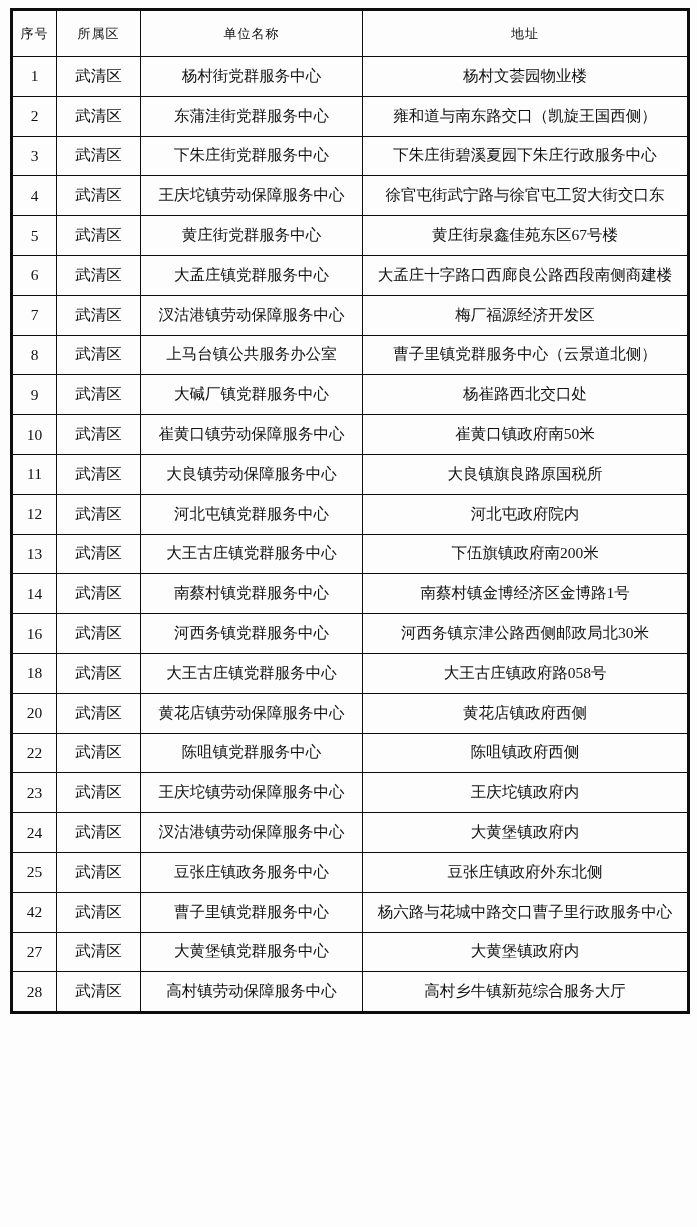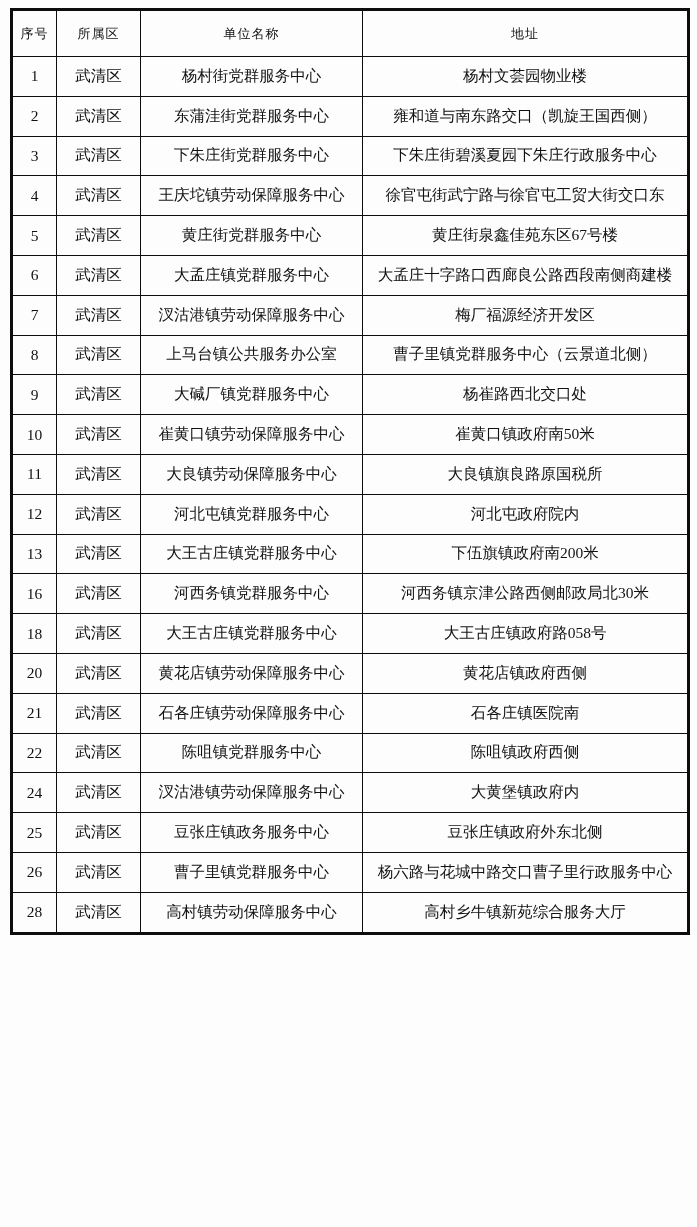--- a/index.html
+++ b/index.html
@@ -144,66 +144,78 @@
           <td>河北屯镇党群服务中心</td>
           <td>河北屯政府院内</td>
         </tr>
         <tr>
           <td>13</td>
           <td>武清区</td>
           <td>大王古庄镇党群服务中心</td>
           <td>下伍旗镇政府南200米</td>
         </tr>
         <tr>
+          <td>14</td>
+          <td>武清区</td>
+          <td>南蔡村镇党群服务中心</td>
+          <td>南蔡村镇金博经济区金博路1号</td>
+        </tr>
+        <tr>
           <td>16</td>
           <td>武清区</td>
           <td>河西务镇党群服务中心</td>
           <td>河西务镇京津公路西侧邮政局北30米</td>
         </tr>
         <tr>
           <td>18</td>
           <td>武清区</td>
           <td>大王古庄镇党群服务中心</td>
           <td>大王古庄镇政府路058号</td>
         </tr>
         <tr>
           <td>20</td>
           <td>武清区</td>
           <td>黄花店镇劳动保障服务中心</td>
           <td>黄花店镇政府西侧</td>
         </tr>
         <tr>
-          <td>21</td>
-          <td>武清区</td>
-          <td>石各庄镇劳动保障服务中心</td>
-          <td>石各庄镇医院南</td>
-        </tr>
-        <tr>
           <td>22</td>
           <td>武清区</td>
           <td>陈咀镇党群服务中心</td>
           <td>陈咀镇政府西侧</td>
         </tr>
         <tr>
+          <td>23</td>
+          <td>武清区</td>
+          <td>王庆坨镇劳动保障服务中心</td>
+          <td>王庆坨镇政府内</td>
+        </tr>
+        <tr>
           <td>24</td>
           <td>武清区</td>
           <td>汊沽港镇劳动保障服务中心</td>
           <td>大黄堡镇政府内</td>
         </tr>
         <tr>
           <td>25</td>
           <td>武清区</td>
           <td>豆张庄镇政务服务中心</td>
           <td>豆张庄镇政府外东北侧</td>
         </tr>
         <tr>
-          <td>26</td>
+          <td>42</td>
           <td>武清区</td>
           <td>曹子里镇党群服务中心</td>
           <td>杨六路与花城中路交口曹子里行政服务中心</td>
+        </tr>
+        <tr>
+          <td>27</td>
+          <td>武清区</td>
+          <td>大黄堡镇党群服务中心</td>
+          <td>大黄堡镇政府内</td>
         </tr>
         <tr>
           <td>28</td>
           <td>武清区</td>
           <td>高村镇劳动保障服务中心</td>
           <td>高村乡牛镇新苑综合服务大厅</td>
         </tr>
       </tbody>
   </table>
 </div>

